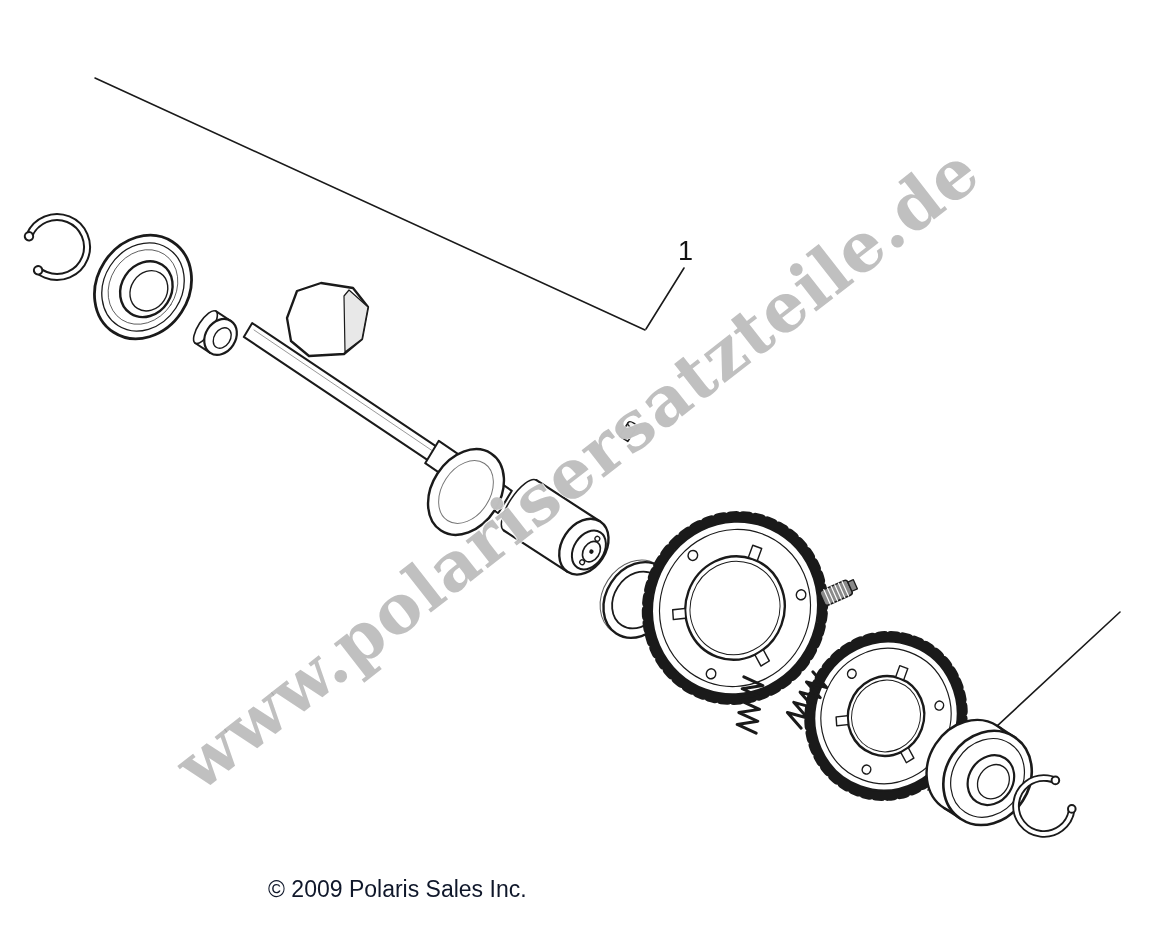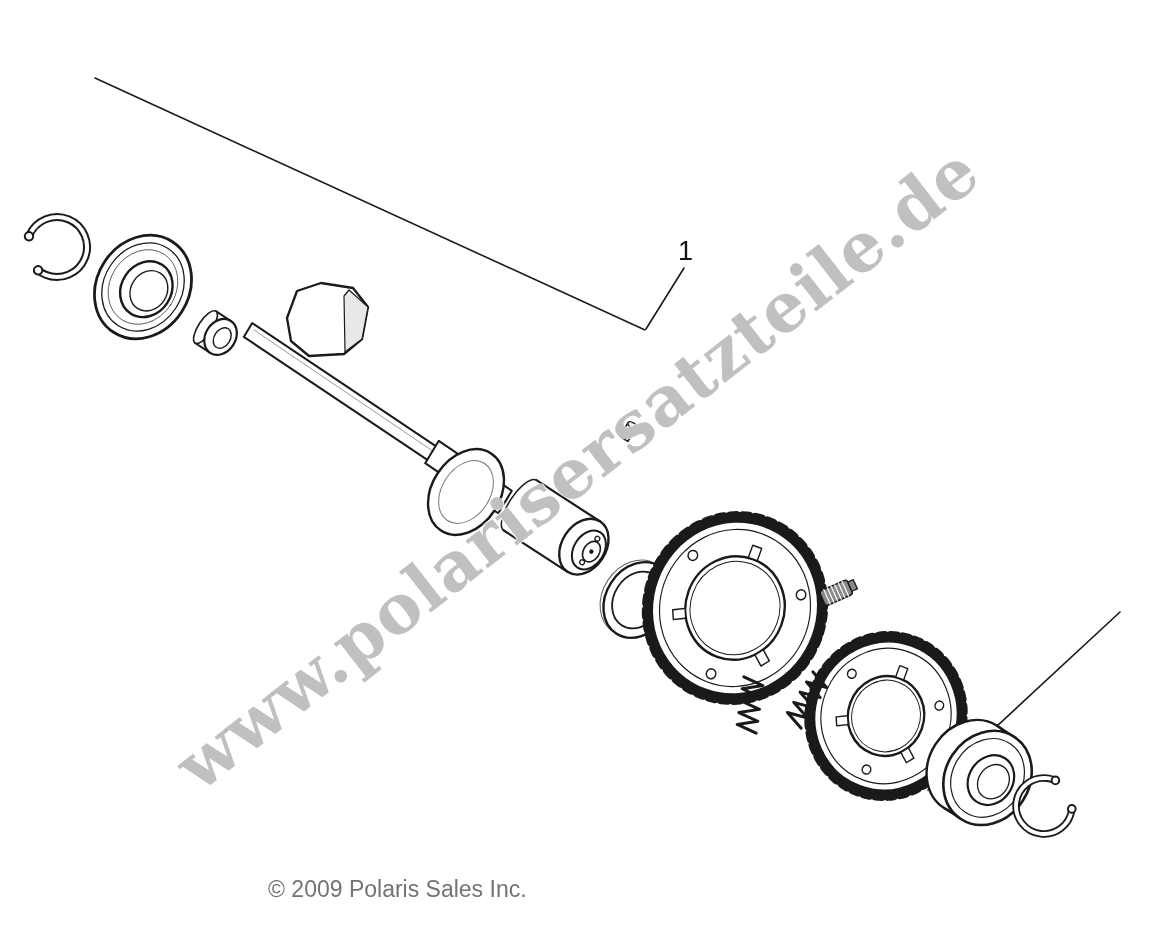--- a/index.html
+++ b/index.html
@@ -29,21 +29,21 @@
     position:absolute;
     left:678px;top:236px;
     font-size:27px;
     color:#141414;
     z-index:6;
   }
   .copyright{
     position:absolute;
     left:268px;top:876px;
     font-size:23px;
-    color:#737373;
+    color:#0f172a;
     z-index:6;
   }
 </style>
 </head>
 <body>
 
 <div class="stage">
 
   <svg class="diagram" viewBox="0 0 1149 933" stroke-linecap="round" stroke-linejoin="round">
 

